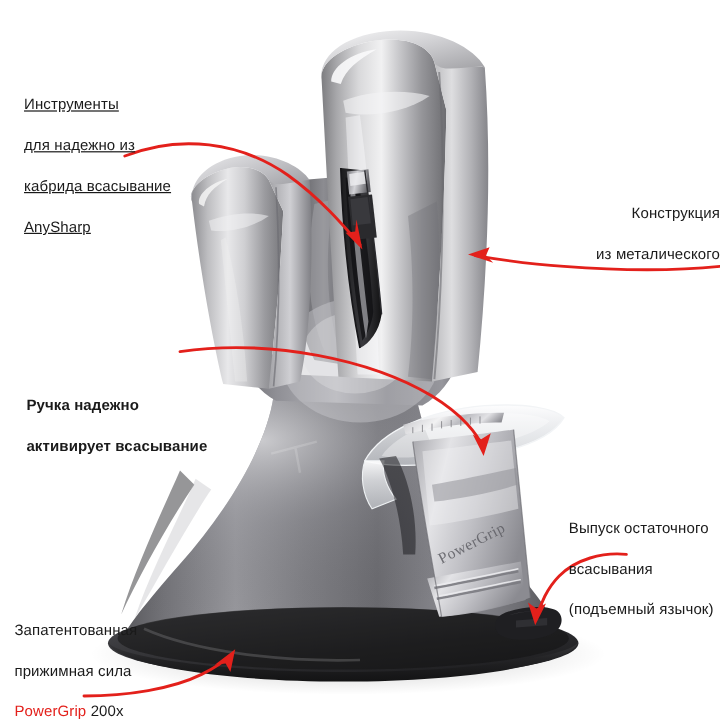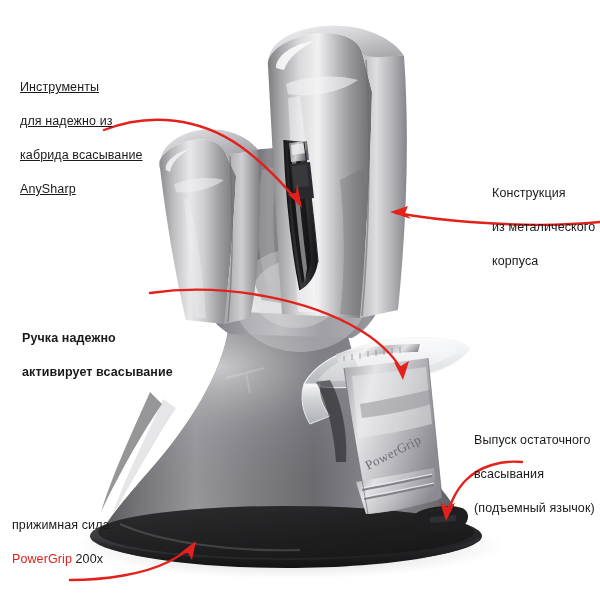--- a/index.html
+++ b/index.html
@@ -30,21 +30,21 @@
     line-height:17px;
     color:#1a1a1a;
     letter-spacing:0.1px;
     white-space:pre-line;
   }
   .callout .ln{display:block;}
   .callout .brand{color:#e3201b;}
   .callout .blk{color:#1a1a1a;}
 
   #c-tools{left:20px;top:62px;width:160px;text-decoration:underline;}
-  #c-body{left:492px;top:168px;width:108px;}
+  #c-body{left:492px;top:153px;width:108px;text-align:right;}
   #c-handle{left:22px;top:313px;width:170px;font-weight:bold;}
   #c-release{left:474px;top:415px;width:128px;}
   #c-grip{left:12px;top:500px;width:185px;}
 
   
   #arrows{
     position:absolute;left:0;top:0;width:600px;height:600px;
     pointer-events:none;
   }
 </style>
@@ -362,35 +362,35 @@
   <div class="callout" id="c-tools">
     <span class="ln">Инструменты</span>
     <span class="ln">для надежно из</span>
     <span class="ln">кабрида всасывание</span>
     <span class="ln">AnySharp</span>
   </div>
 
   <div class="callout" id="c-body">
     <span class="ln">Конструкция</span>
     <span class="ln">из металического</span>
-    <span class="ln">корпуса</span>
   </div>
 
   <div class="callout" id="c-handle">
     <span class="ln">Ручка надежно</span>
     <span class="ln">активирует всасывание</span>
   </div>
 
   <div class="callout" id="c-release">
     <span class="ln">Выпуск остаточного</span>
     <span class="ln">всасывания</span>
     <span class="ln">(подъемный язычок)</span>
   </div>
 
   <div class="callout" id="c-grip">
+    <span class="ln blk">Запатентованная</span>
     <span class="ln blk">прижимная сила</span>
     <span class="ln"><span class="brand">PowerGrip</span><span class="blk"> 200x</span></span>
     
     
     
   </div>
 
 </div>
 
 </body></html>

